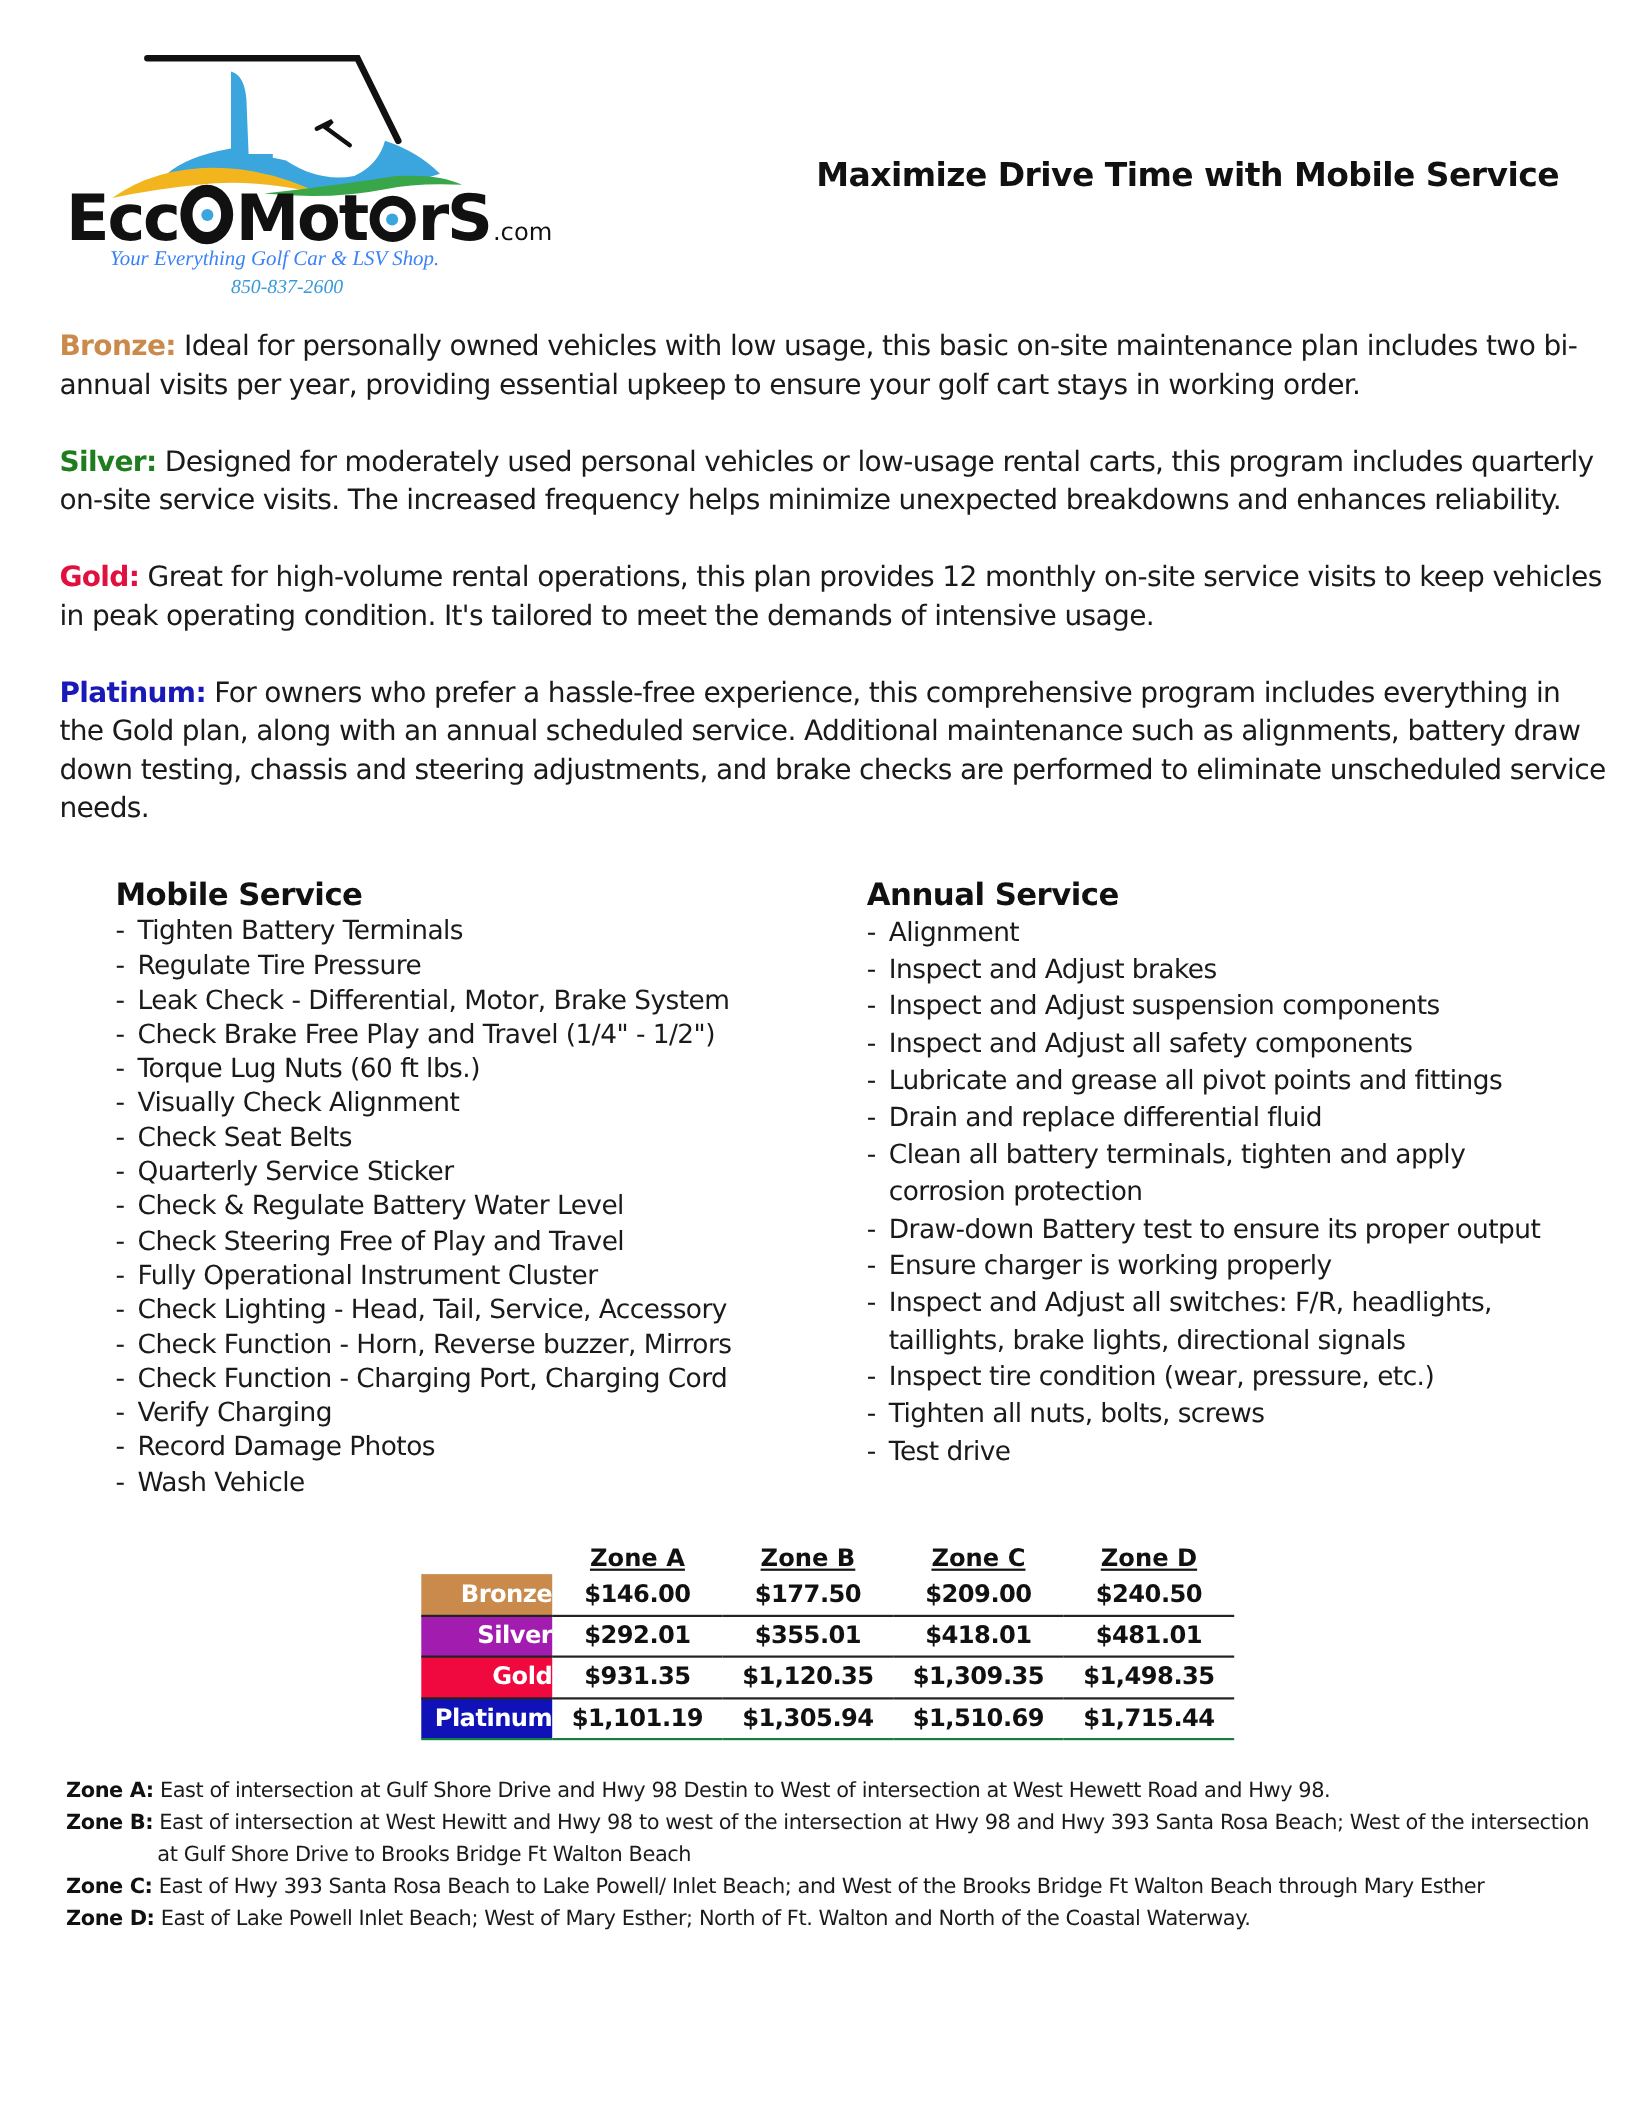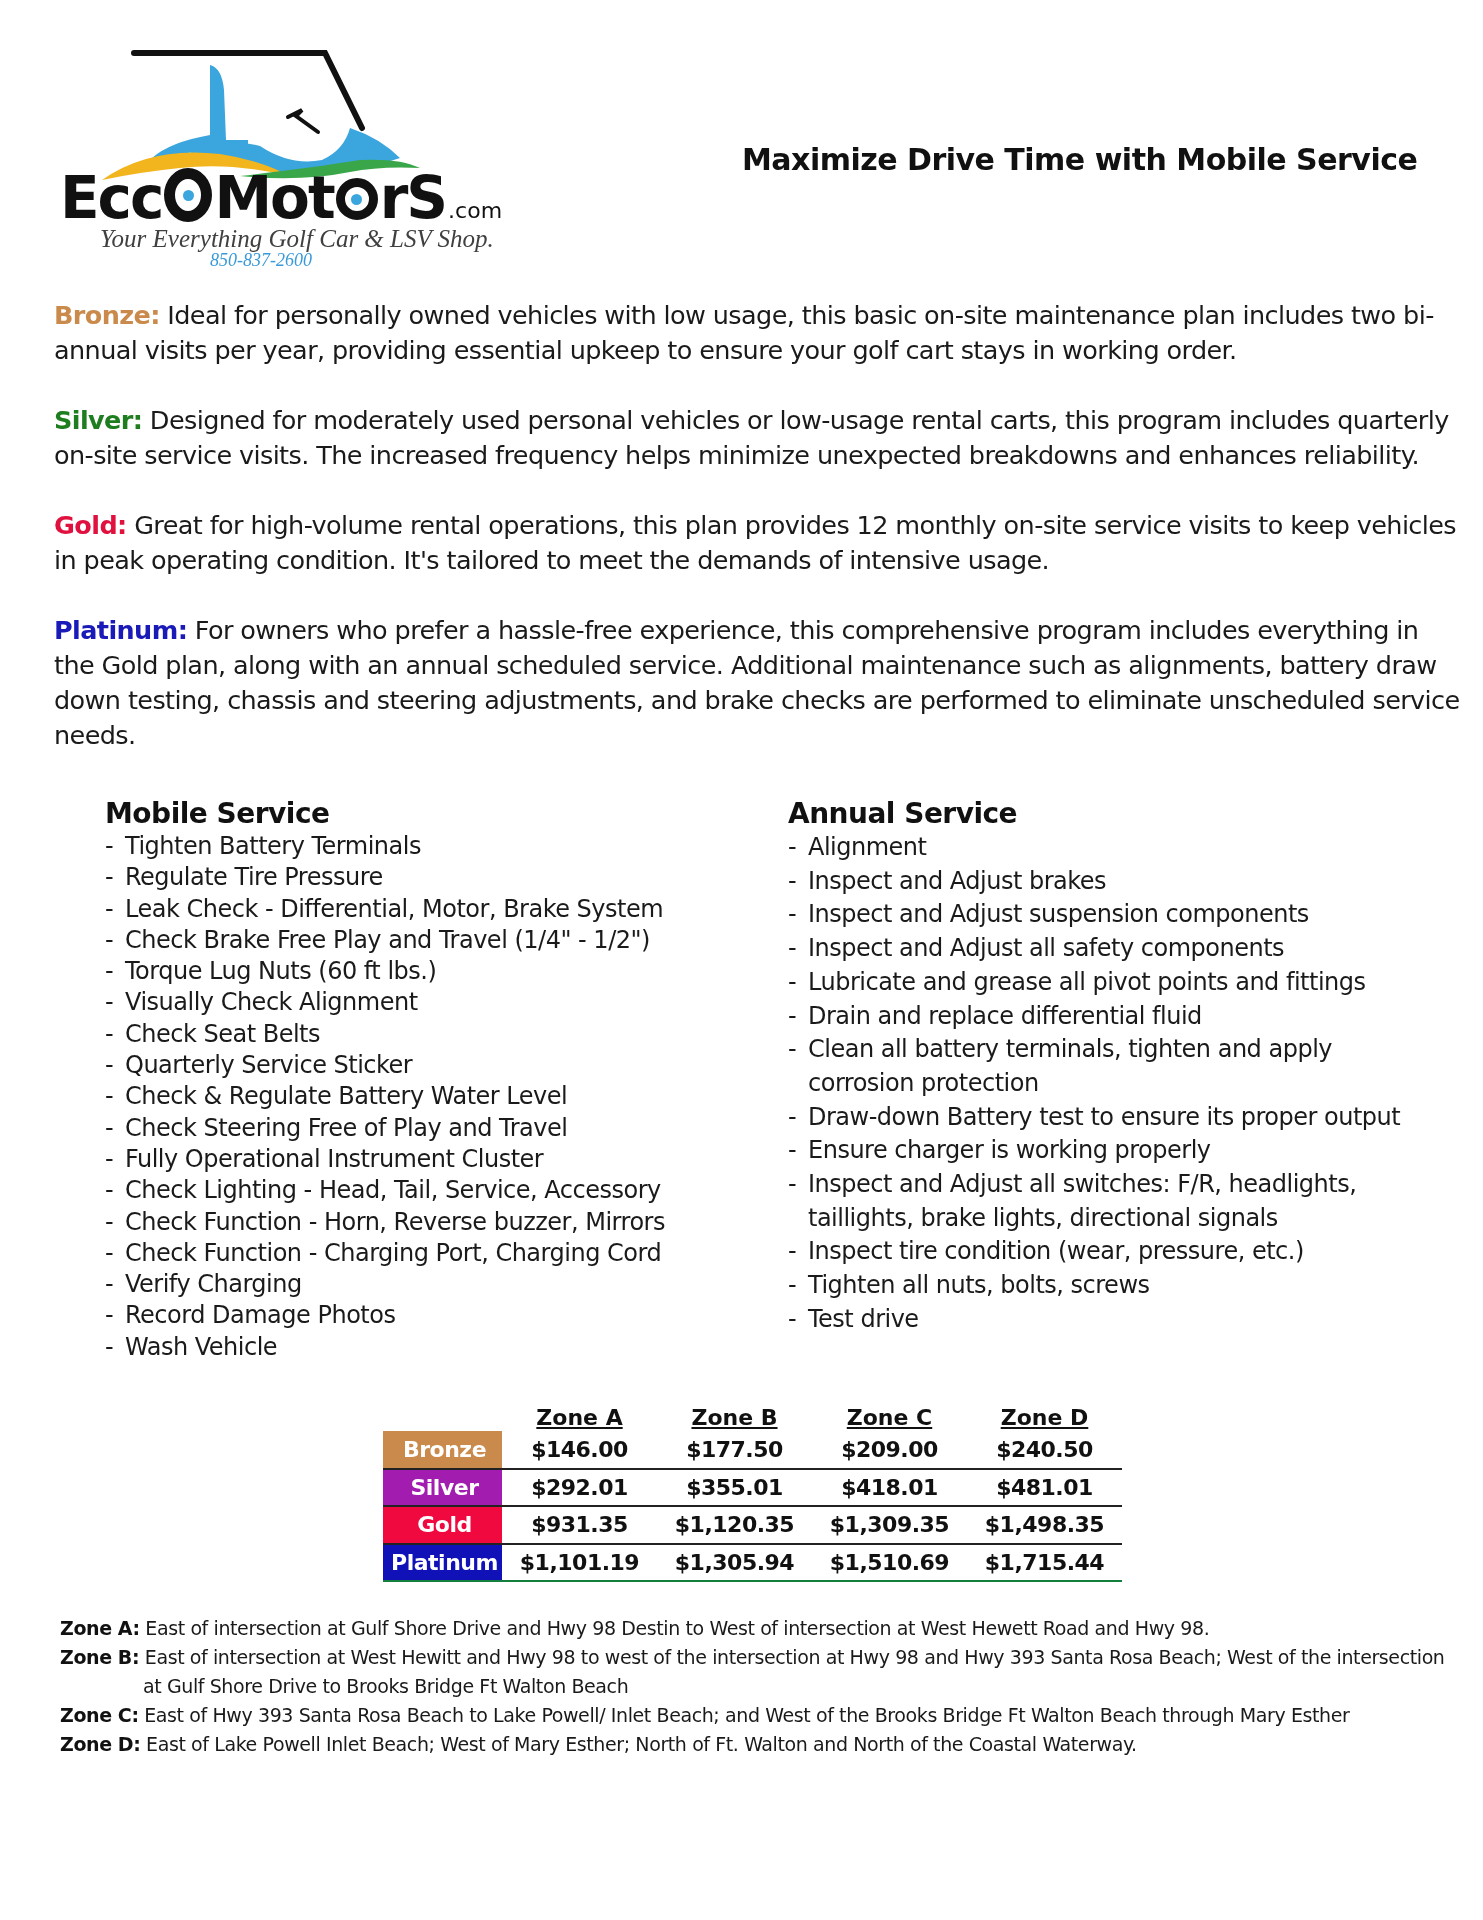--- a/index.html
+++ b/index.html
@@ -6,21 +6,21 @@
   html, body { width: 1483px; height: 1920px; background: #ffffff; overflow: hidden; }
   body { position: relative; font-family: "Liberation Sans", "DejaVu Sans", sans-serif; color: #1a1a1a; }
 
   .logo { position: absolute; left: 60px; top: 50px; width: 430px; height: 225px; }
   .logo svg { position: absolute; left: 0; top: 0; }
   .logo-word { position: absolute; left: 0; top: 118px; font-family: "DejaVu Sans", sans-serif; font-weight: bold; font-size: 58px; letter-spacing: -2px; color: #111; white-space: nowrap; line-height: 1; }
   .logo-word .dotcom { font-size: 22px; font-weight: normal; letter-spacing: 0; margin-left: 2px; }
   .logo-o { display: inline-block; width: 48px; height: 54px; border: 11px solid #111; border-radius: 50%; position: relative; vertical-align: -4px; margin: 0 2px; }
   .logo-o::after { content: ""; position: absolute; left: 50%; top: 50%; width: 11px; height: 11px; margin: -5.5px 0 0 -5.5px; background: #3aa6dd; border-radius: 50%; }
   .logo-o.small { width: 42px; height: 42px; border-width: 9px; vertical-align: -2px; }
-  .logo-tagline { position: absolute; left: 40px; top: 175px; font-family: "Liberation Serif", serif; font-style: italic; font-size: 25px; color: #404040; white-space: nowrap; }
+  .logo-tagline { position: absolute; left: 40px; top: 175px; font-family: "Liberation Serif", serif; font-style: italic; font-size: 19px; color: #3b82f6; white-space: nowrap; }
   .logo-phone { position: absolute; left: 150px; top: 200px; font-family: "Liberation Serif", serif; font-style: italic; font-size: 18px; color: #3a9ad9; white-space: nowrap; }
 
   .title { position: absolute; left: 742px; top: 142px; font-size: 30px; font-weight: bold; color: #111; white-space: nowrap; font-family: "DejaVu Sans", sans-serif; letter-spacing: -0.5px; }
 
   .plans { position: absolute; left: 38px; top: 298px; width: 1410px; margin-left: 16px; }
   .plan { font-size: 25.5px; line-height: 35px; color: #1a1a1a; margin-bottom: 35px; font-family: "DejaVu Sans", sans-serif; letter-spacing: -0.6px; }
   .plan .tier { font-weight: bold; }
 
   .col-head { font-size: 28px; font-weight: bold; line-height: 34px; color: #111; font-family: "DejaVu Sans", sans-serif; letter-spacing: -0.5px; }
   .svc-list { list-style: none; font-family: "DejaVu Sans", sans-serif; letter-spacing: -0.5px; }
@@ -29,21 +29,21 @@
   .mobile { position: absolute; left: 105px; top: 797px; width: 640px; }
   .mobile .svc-list li { line-height: 31.3px; }
   .annual { position: absolute; left: 788px; top: 797px; width: 680px; }
   .annual .svc-list li { line-height: 33.7px; }
 
   .price-table { position: absolute; left: 383px; top: 1398px; border-collapse: collapse; font-family: "DejaVu Sans", sans-serif; }
   .price-table th { font-size: 22px; font-weight: bold; text-decoration: underline; height: 33px; width: 155px; text-align: center; vertical-align: bottom; padding-bottom: 1px; color: #111; }
   .price-table th.blank { width: 119px; }
   .price-table td { height: 37.5px; font-size: 22px; font-weight: bold; text-align: center; color: #111; border-bottom: 2px solid #222; letter-spacing: -0.5px; }
   .price-table tr:last-child td { border-bottom: 2px solid #15803d; }
-  .price-table td.tier-cell { text-align: center; color: #ffffff; padding-left: 4px; width: 119px; border-bottom: 2px solid #222; }
+  .price-table td.tier-cell { text-align: right; color: #ffffff; padding-left: 4px; width: 119px; border-bottom: 2px solid #222; }
 
   .zones { position: absolute; left: 60px; top: 1614px; width: 1400px; font-family: "DejaVu Sans", sans-serif; letter-spacing: -0.4px; }
   .zone { font-size: 19px; line-height: 29px; color: #1a1a1a; padding-left: 83px; text-indent: -83px; }
   .zone .zlabel { font-weight: bold; color: #111; }
 </style>
 </head>
 <body>
 
 <div class="logo">
   <svg width="430" height="130" viewBox="0 0 430 130">

